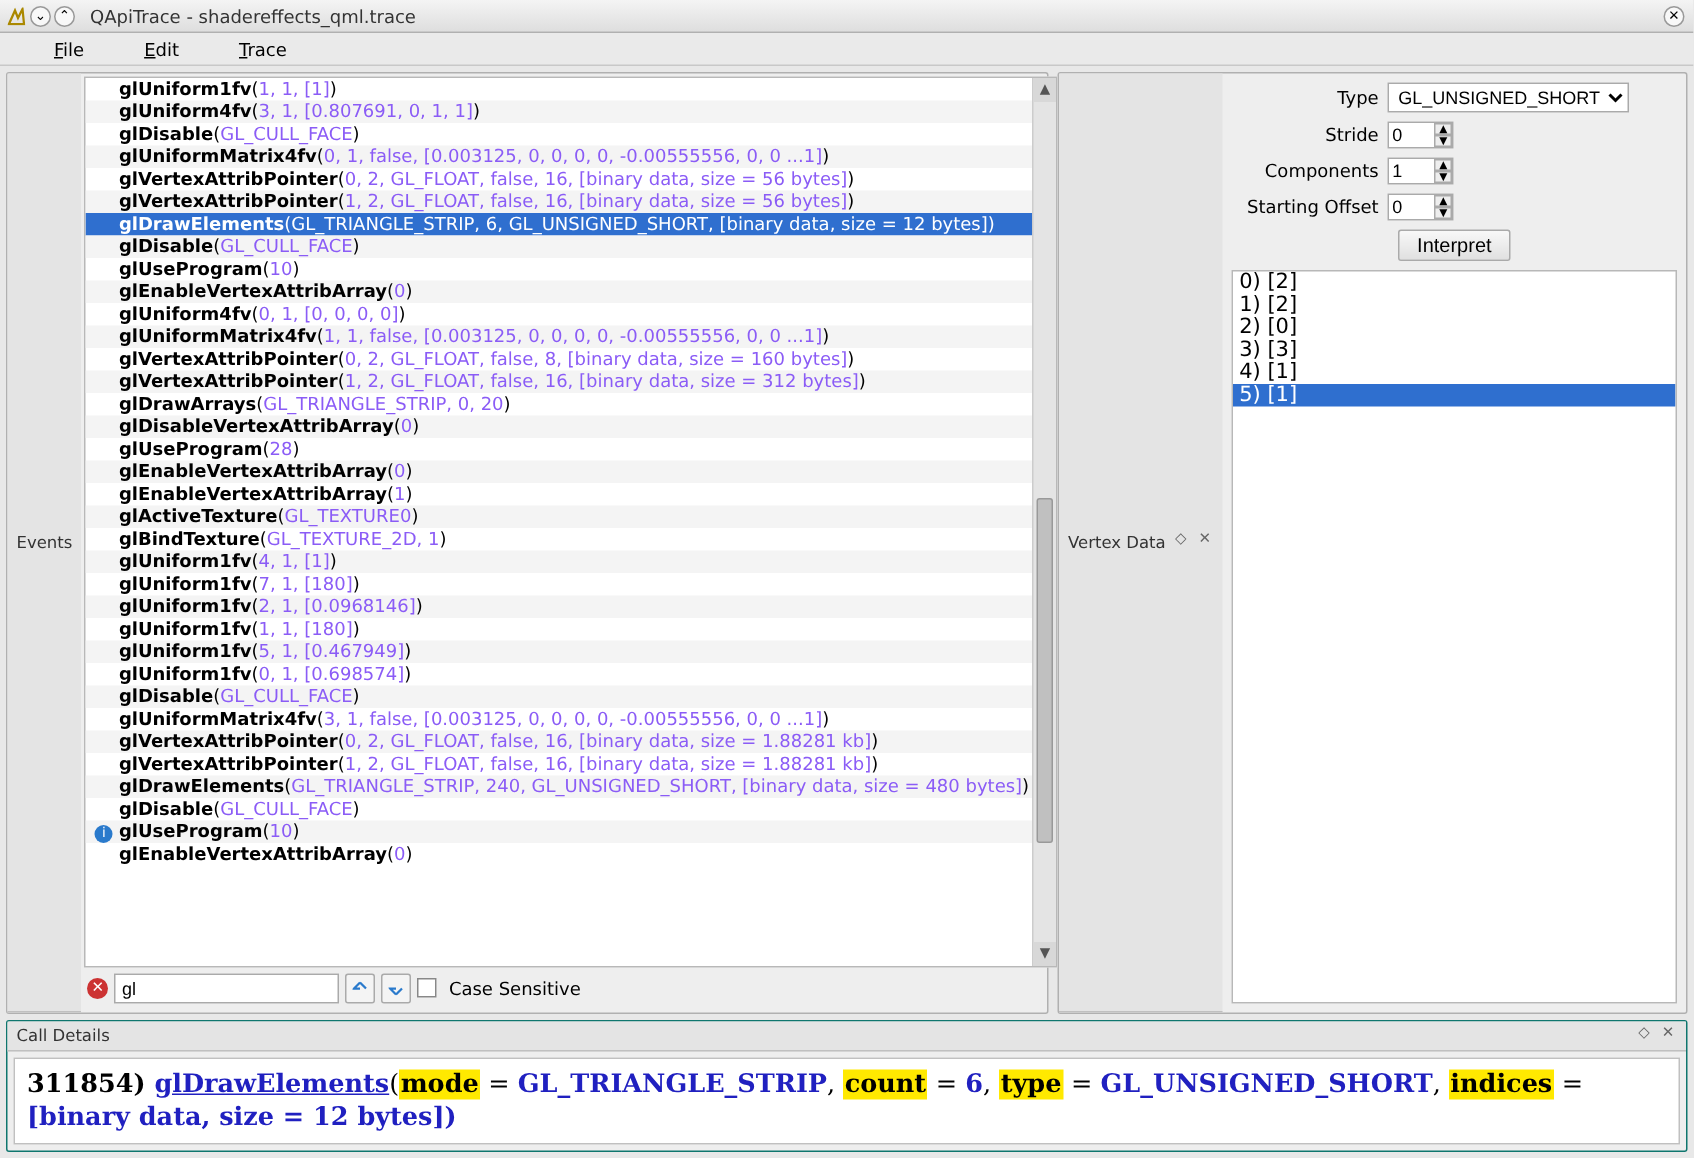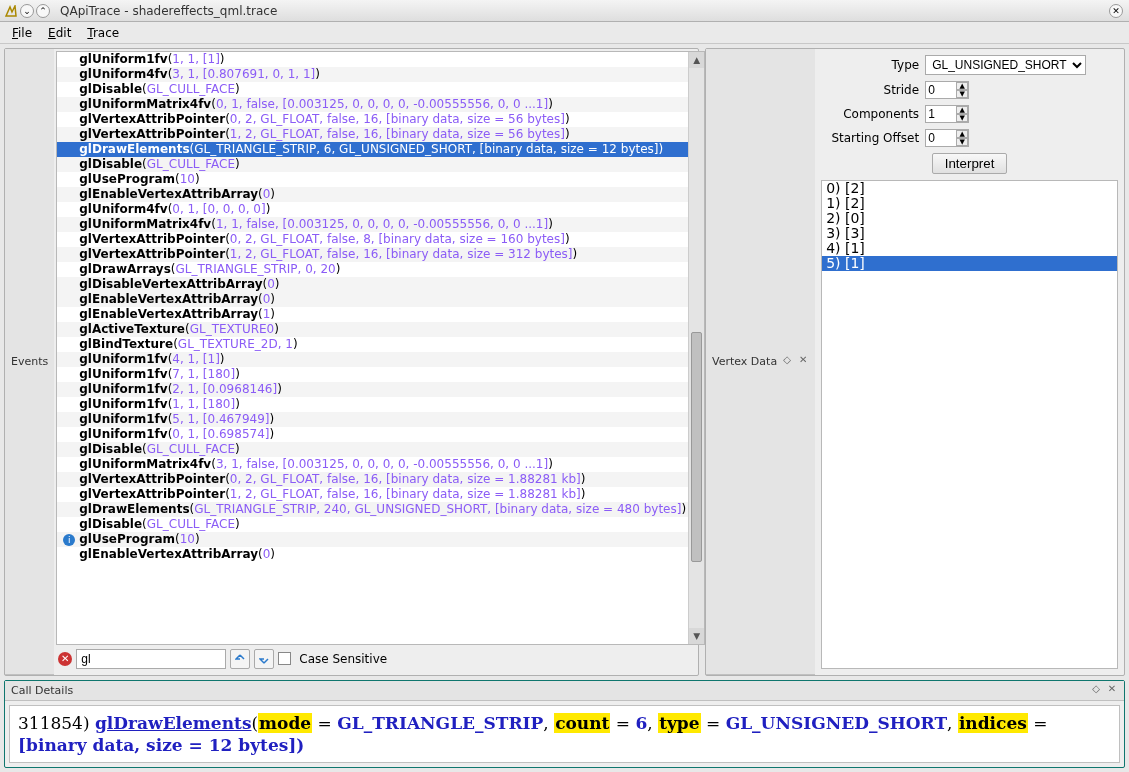--- a/index.html
+++ b/index.html
@@ -44,20 +44,21 @@
   height: 22px;
   background: #eaeaea;
   display: flex;
   align-items: center;
   padding: 0 4px;
   border-bottom: 1px solid #c8c8c8;
 }
 .menubar .menu-item {
   padding: 2px 8px;
   cursor: pointer;
+  margin-left: 24px;
 }
 .menubar .menu-item u { text-decoration: underline; }
 .main-area {
   flex: 1;
   display: flex;
   padding: 4px;
   gap: 6px;
   min-height: 0;
 }
 .panel {
@@ -198,21 +199,21 @@
 .call-details {
   margin: 0 4px 4px 4px;
   border:1px solid #0f766e;border-radius:2px;background:#eee;
   display:flex;flex-direction:column;
 }
 .cd-body {
   background:#fff;border:1px solid #c0c0c0;margin:4px;padding:6px 8px;
   font-family: Georgia, "DejaVu Serif", serif;
   font-size:17px;line-height:1.3;
 }
-.cd-body .call-id { font-weight:normal; }
+.cd-body .call-id { font-weight:bold; }
 .cd-body .fn { color:#2020c0;font-weight:bold;text-decoration:underline; }
 .cd-body .hl { background:#ffe900;font-weight:bold;color:#000;padding:0 1px; }
 .cd-body .val { color:#2020c0;font-weight:bold; }
 </style>
 </head>
 <body>
 
 <div class="titlebar">
   <span class="app-icon">
     <svg width="12" height="12" viewBox="0 0 12 12">
@@ -250,20 +251,21 @@
           <div class="ev-row sel"><span class="fname">glDrawElements</span><span class="paren">(</span><span class="param">GL_TRIANGLE_STRIP, 6, GL_UNSIGNED_SHORT, [binary data, size = 12 bytes]</span><span class="paren">)</span></div>
           <div class="ev-row alt"><span class="fname">glDisable</span><span class="paren">(</span><span class="param">GL_CULL_FACE</span><span class="paren">)</span></div>
           <div class="ev-row"><span class="fname">glUseProgram</span><span class="paren">(</span><span class="param">10</span><span class="paren">)</span></div>
           <div class="ev-row alt"><span class="fname">glEnableVertexAttribArray</span><span class="paren">(</span><span class="param">0</span><span class="paren">)</span></div>
           <div class="ev-row"><span class="fname">glUniform4fv</span><span class="paren">(</span><span class="param">0, 1, [0, 0, 0, 0]</span><span class="paren">)</span></div>
           <div class="ev-row alt"><span class="fname">glUniformMatrix4fv</span><span class="paren">(</span><span class="param">1, 1, false, [0.003125, 0, 0, 0, 0, -0.00555556, 0, 0 ...1]</span><span class="paren">)</span></div>
           <div class="ev-row"><span class="fname">glVertexAttribPointer</span><span class="paren">(</span><span class="param">0, 2, GL_FLOAT, false, 8, [binary data, size = 160 bytes]</span><span class="paren">)</span></div>
           <div class="ev-row alt"><span class="fname">glVertexAttribPointer</span><span class="paren">(</span><span class="param">1, 2, GL_FLOAT, false, 16, [binary data, size = 312 bytes]</span><span class="paren">)</span></div>
           <div class="ev-row"><span class="fname">glDrawArrays</span><span class="paren">(</span><span class="param">GL_TRIANGLE_STRIP, 0, 20</span><span class="paren">)</span></div>
           <div class="ev-row alt"><span class="fname">glDisableVertexAttribArray</span><span class="paren">(</span><span class="param">0</span><span class="paren">)</span></div>
+          <div class="ev-row"><span class="fname">glUseProgram</span><span class="paren">(</span><span class="param">28</span><span class="paren">)</span></div>
           <div class="ev-row alt"><span class="fname">glEnableVertexAttribArray</span><span class="paren">(</span><span class="param">0</span><span class="paren">)</span></div>
           <div class="ev-row"><span class="fname">glEnableVertexAttribArray</span><span class="paren">(</span><span class="param">1</span><span class="paren">)</span></div>
           <div class="ev-row alt"><span class="fname">glActiveTexture</span><span class="paren">(</span><span class="param">GL_TEXTURE0</span><span class="paren">)</span></div>
           <div class="ev-row"><span class="fname">glBindTexture</span><span class="paren">(</span><span class="param">GL_TEXTURE_2D, 1</span><span class="paren">)</span></div>
           <div class="ev-row alt"><span class="fname">glUniform1fv</span><span class="paren">(</span><span class="param">4, 1, [1]</span><span class="paren">)</span></div>
           <div class="ev-row"><span class="fname">glUniform1fv</span><span class="paren">(</span><span class="param">7, 1, [180]</span><span class="paren">)</span></div>
           <div class="ev-row alt"><span class="fname">glUniform1fv</span><span class="paren">(</span><span class="param">2, 1, [0.0968146]</span><span class="paren">)</span></div>
           <div class="ev-row"><span class="fname">glUniform1fv</span><span class="paren">(</span><span class="param">1, 1, [180]</span><span class="paren">)</span></div>
           <div class="ev-row alt"><span class="fname">glUniform1fv</span><span class="paren">(</span><span class="param">5, 1, [0.467949]</span><span class="paren">)</span></div>
           <div class="ev-row"><span class="fname">glUniform1fv</span><span class="paren">(</span><span class="param">0, 1, [0.698574]</span><span class="paren">)</span></div>

